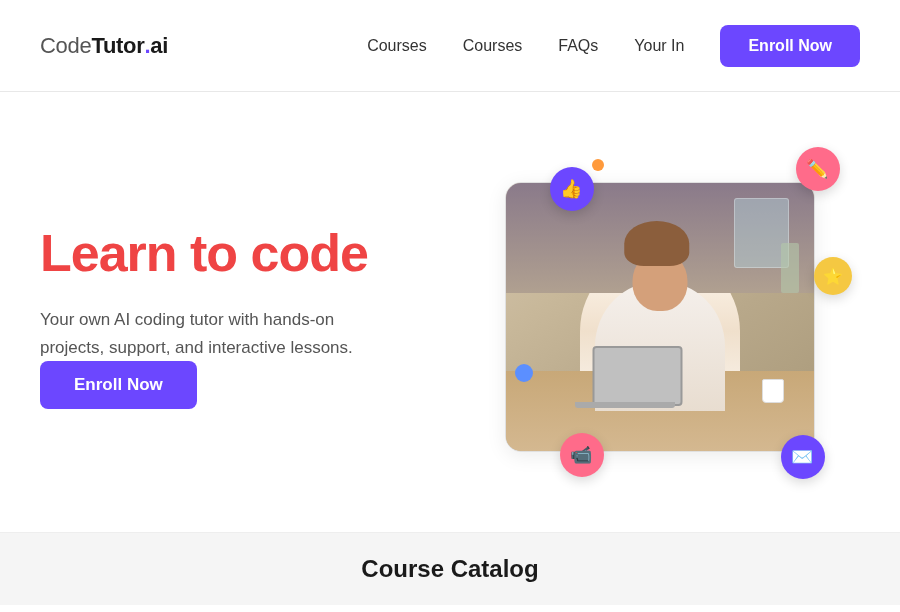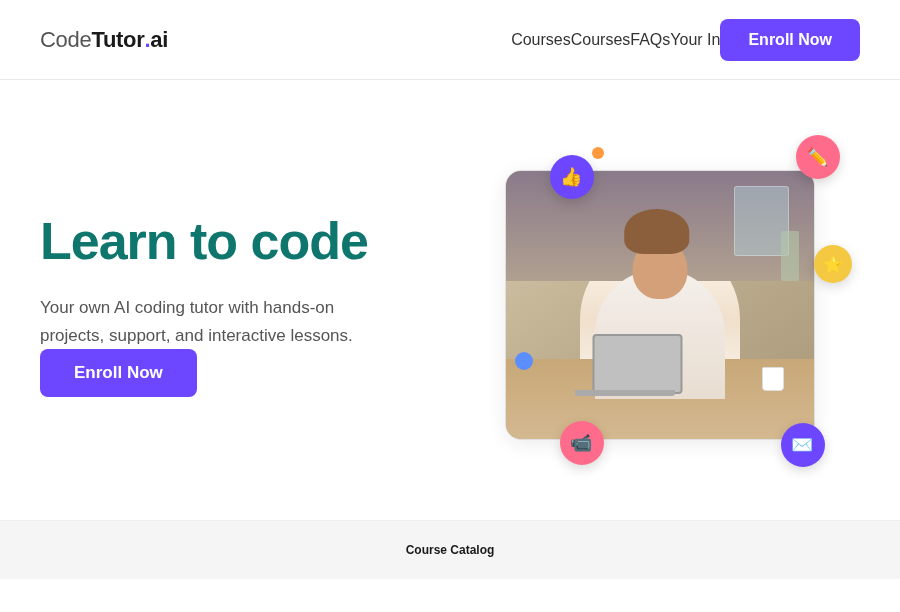--- a/index.html
+++ b/index.html
@@ -4,38 +4,39 @@
   <style>
     * { margin: 0; padding: 0; box-sizing: border-box; }
     body { font-family: -apple-system, BlinkMacSystemFont, 'Segoe UI', sans-serif; background: #fff; width: 900px; min-height: 612px; overflow: hidden; }
 
     
     .header {
       display: flex;
       align-items: center;
       justify-content: space-between;
       padding: 0 40px;
-      height: 80px;
+      height: 92px;
       border-bottom: 1px solid #e8e8e8;
       background: #fff;
     }
     .logo {
       font-size: 22px;
       font-weight: 600;
       color: #1a1a1a;
       letter-spacing: -0.3px;
     }
     .logo span.code { font-weight: 400; color: #555; }
     .logo span.tutor { font-weight: 700; color: #1a1a1a; }
     .logo span.dot { color: #6c47ff; }
     .logo span.ai { color: #1a1a1a; font-weight: 600; }
 
     .nav {
       display: flex;
       align-items: center;
+      gap: 36px;
     }
     .nav-link {
       font-size: 16px;
       color: #333;
       text-decoration: none;
       font-weight: 400;
       cursor: pointer;
     }
 
     .btn-enroll-header {
@@ -62,21 +63,21 @@
 
     .hero-left {
       flex: 1;
       max-width: 420px;
       padding-right: 20px;
     }
 
     .hero-title {
       font-size: 52px;
       font-weight: 800;
-      color: #0f766e;
+      color: #ef4444;
       line-height: 1.1;
       margin-bottom: 24px;
       letter-spacing: -1px;
     }
 
     .hero-subtitle {
       font-size: 17px;
       color: #555;
       line-height: 1.6;
       max-width: 360px;
@@ -240,21 +241,21 @@
     }
 
     
     .course-catalog-bar {
       background: #f5f5f5;
       padding: 22px 40px;
       text-align: center;
       border-top: 1px solid #eee;
     }
     .course-catalog-title {
-      font-size: 12px;
+      font-size: 24px;
       font-weight: 700;
       color: #1a1a1a;
     }
   </style>
 </head>
 <body>
 
 <header class="header">
   <div class="logo">
     <span class="code">Code</span><span class="tutor">Tutor</span><span class="dot">.</span><span class="ai">ai</span>

